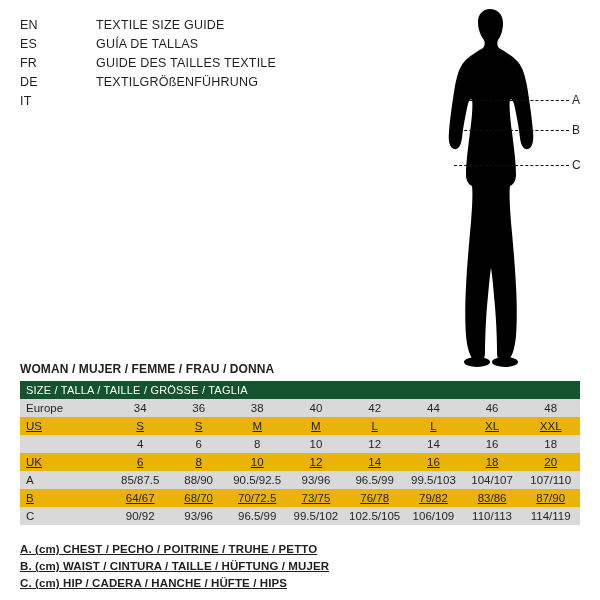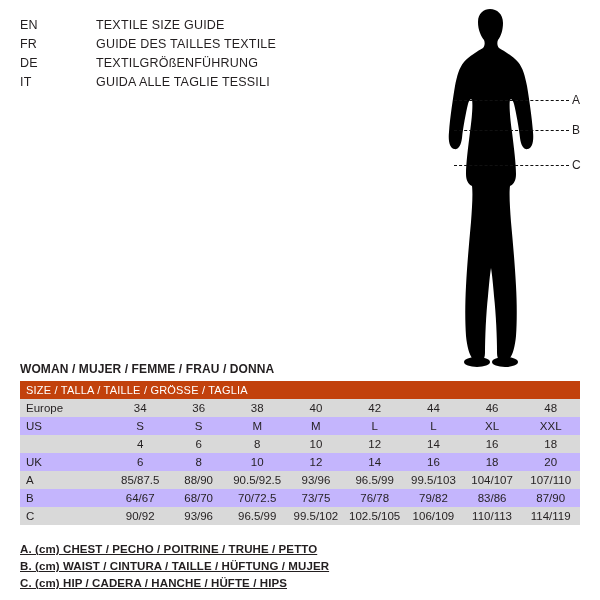--- a/index.html
+++ b/index.html
@@ -87,32 +87,33 @@
     border-collapse: collapse;
     font-size: 11.5px;
   }
   table.size-table td {
     padding: 0;
     height: 18px;
     line-height: 18px;
     vertical-align: middle;
   }
   .row-head td {
-    background: #c2410c;
+    background: #14532d;
     color: #ffffff;
     font-size: 11px;
     letter-spacing: 0.2px;
     height: 19px;
   }
   .row-alt td {
     background: #d9d9d9;
     margin-left: 20px;
   }
   .row-plain td {
-    background: #c4b5fd;
+    background: #eab308;
+    text-decoration: underline;
   }
   .c-label {
     width: 86px;
     padding-left: 6px !important;
     text-align: left;
   }
   .c-val {
     text-align: center;
     width: 59px;
   }
@@ -137,30 +138,33 @@
 <body>
 
 <div class="page">
 
   <div class="langs">
     <div class="lang-row">
       <span class="lang-code">EN</span>
       <span class="lang-text">TEXTILE SIZE GUIDE</span>
     </div>
     <div class="lang-row">
+      <span class="lang-code">ES</span>
+      <span class="lang-text">GUÍA DE TALLAS</span>
+    </div>
+    <div class="lang-row">
       <span class="lang-code">FR</span>
       <span class="lang-text">GUIDE DES TAILLES TEXTILE</span>
     </div>
     <div class="lang-row">
       <span class="lang-code">DE</span>
       <span class="lang-text">TEXTILGRÖßENFÜHRUNG</span>
     </div>
     <div class="lang-row">
       <span class="lang-code">IT</span>
-      <span class="lang-text">GUIDA ALLE TAGLIE TESSILI</span>
     </div>
   </div>
 
   <div class="figure-wrap">
     <svg class="figure-svg" width="190" height="360" viewBox="0 0 190 360">
       <path fill="#000000" d="
         M78,14
         C78,5 84,1 90,1
         C97,1 103,6 103,15
         C103,22 101,28 98,32

